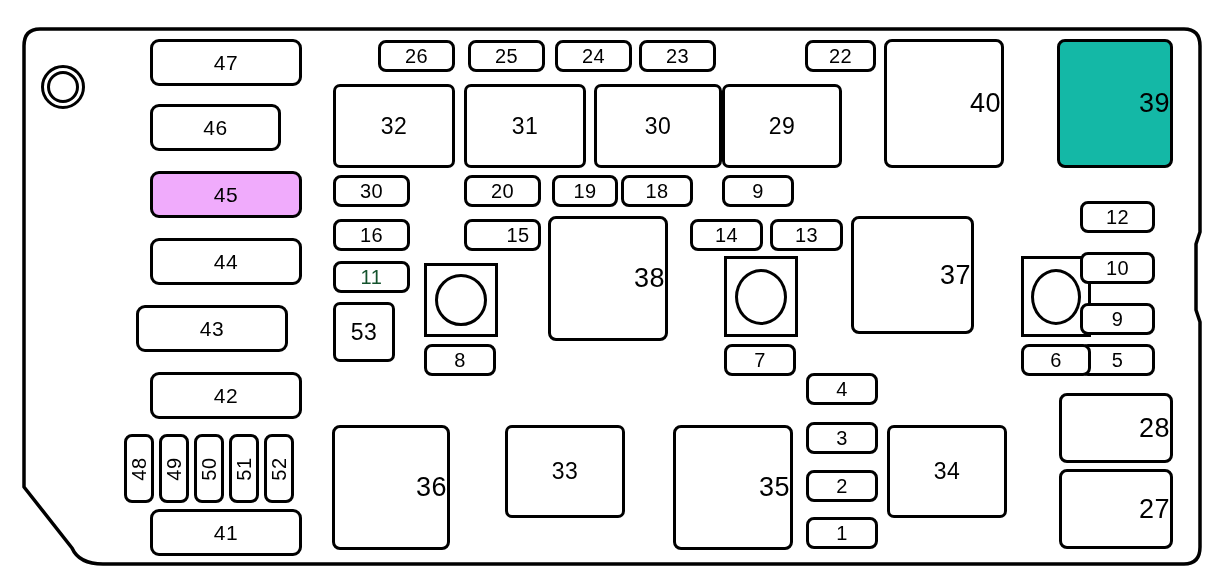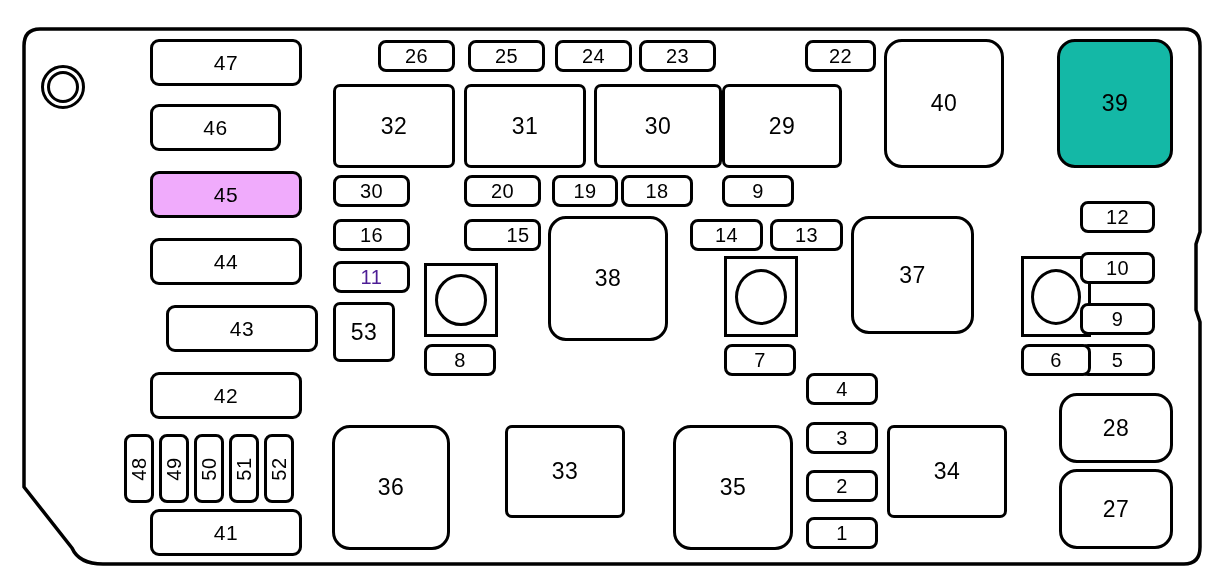--- a/index.html
+++ b/index.html
@@ -27,21 +27,21 @@
     display:flex;
     align-items:center;
     justify-content:center;
     color:#000000;
     line-height:1;
     letter-spacing:0.5px;
   }
   .slot.fuse{ border-radius:9px; border-width:3px; font-size:21px; }
   .slot.minifuse{ border-radius:8px; border-width:3px; font-size:20px; }
   .slot.block{ border-radius:7px; border-width:3px; font-size:23px; }
-  .slot.bigblock{ border-radius:18px; border-width:3px; font-size:23px; }
+  .slot.bigblock{ border-radius:8px; border-width:3px; font-size:27px;justify-content:flex-end; }
   .slot.vert{
     border-radius:8px;
     font-size:20px;
   }
   .slot.vert .lbl{
     transform:rotate(-90deg);
     white-space:nowrap;
     display:block;
   }
   
@@ -120,21 +120,21 @@
       </div>
       <div class="slot fuse" style="left: 150px; top: 104px; width: 131px; height: 47px; border-color: rgb(0, 0, 0); color: rgb(0, 0, 0); background: rgb(255, 255, 255);">
         <span class="lbl">46</span>
       </div>
       <div class="slot fuse" style="left: 150px; top: 171px; width: 152px; height: 47px; border-color: rgb(0, 0, 0); color: rgb(0, 0, 0); background: #f0abfc; text-align: center;">
         <span class="lbl">45</span>
       </div>
       <div class="slot fuse" style="left: 150px; top: 238px; width: 152px; height: 47px; border-color: rgb(0, 0, 0); color: rgb(0, 0, 0); background: rgb(255, 255, 255);">
         <span class="lbl">44</span>
       </div>
-      <div class="slot fuse" style="left: 166px; top: 305px; width: 152px; height: 47px; border-color: rgb(0, 0, 0); color: rgb(0, 0, 0); background: rgb(255, 255, 255);">
+      <div class="slot fuse" style="left: 136px; top: 305px; width: 152px; height: 47px; border-color: rgb(0, 0, 0); color: rgb(0, 0, 0); background: rgb(255, 255, 255);">
         <span class="lbl">43</span>
       </div>
       <div class="slot fuse" style="left: 150px; top: 372px; width: 152px; height: 47px; border-color: rgb(0, 0, 0); color: rgb(0, 0, 0); background: rgb(255, 255, 255);">
         <span class="lbl">42</span>
       </div>
       <div class="slot fuse" style="left: 150px; top: 509px; width: 152px; height: 47px; border-color: rgb(0, 0, 0); color: rgb(0, 0, 0); background: rgb(255, 255, 255);">
         <span class="lbl">41</span>
       </div>
       <div class="slot vert" style="left: 124px; top: 434px; width: 30px; height: 69px; border-color: rgb(0, 0, 0); color: rgb(0, 0, 0); background: rgb(255, 255, 255);">
         <span class="lbl">48</span>
@@ -219,21 +219,21 @@
       </div>
       <div class="slot minifuse" style="left: 1080px; top: 303px; width: 75px; height: 32px; border-color: rgb(0, 0, 0); color: rgb(0, 0, 0); background: rgb(255, 255, 255);">
         <span class="lbl">9</span>
       </div>
       <div class="slot minifuse" style="left: 1080px; top: 344px; width: 75px; height: 32px; border-color: rgb(0, 0, 0); color: rgb(0, 0, 0); background: rgb(255, 255, 255);">
         <span class="lbl">5</span>
       </div>
       <div class="slot minifuse" style="left: 1021px; top: 344px; width: 70px; height: 32px; border-color: rgb(0, 0, 0); color: rgb(0, 0, 0); background: rgb(255, 255, 255);">
         <span class="lbl">6</span>
       </div>
-      <div class="slot minifuse" style="left: 333px; top: 261px; width: 77px; height: 32px; border-color: rgb(0, 0, 0); color: #4c1d95; background: rgb(255, 255, 255);">
+      <div class="slot minifuse" style="left: 333px; top: 261px; width: 77px; height: 32px; border-color: rgb(0, 0, 0); color: #14532d; background: rgb(255, 255, 255);">
         <span class="lbl">11</span>
       </div>
       <div class="slot block" style="left: 333px; top: 302px; width: 62px; height: 60px; border-color: rgb(0, 0, 0); color: rgb(0, 0, 0); background: rgb(255, 255, 255);">
         <span class="lbl">53</span>
       </div>
       <div class="slot minifuse" style="left: 424px; top: 344px; width: 72px; height: 32px; border-color: rgb(0, 0, 0); color: rgb(0, 0, 0); background: rgb(255, 255, 255);">
         <span class="lbl">8</span>
       </div>
       <div class="slot minifuse" style="left: 724px; top: 344px; width: 72px; height: 32px; border-color: rgb(0, 0, 0); color: rgb(0, 0, 0); background: rgb(255, 255, 255);">
         <span class="lbl">7</span>

